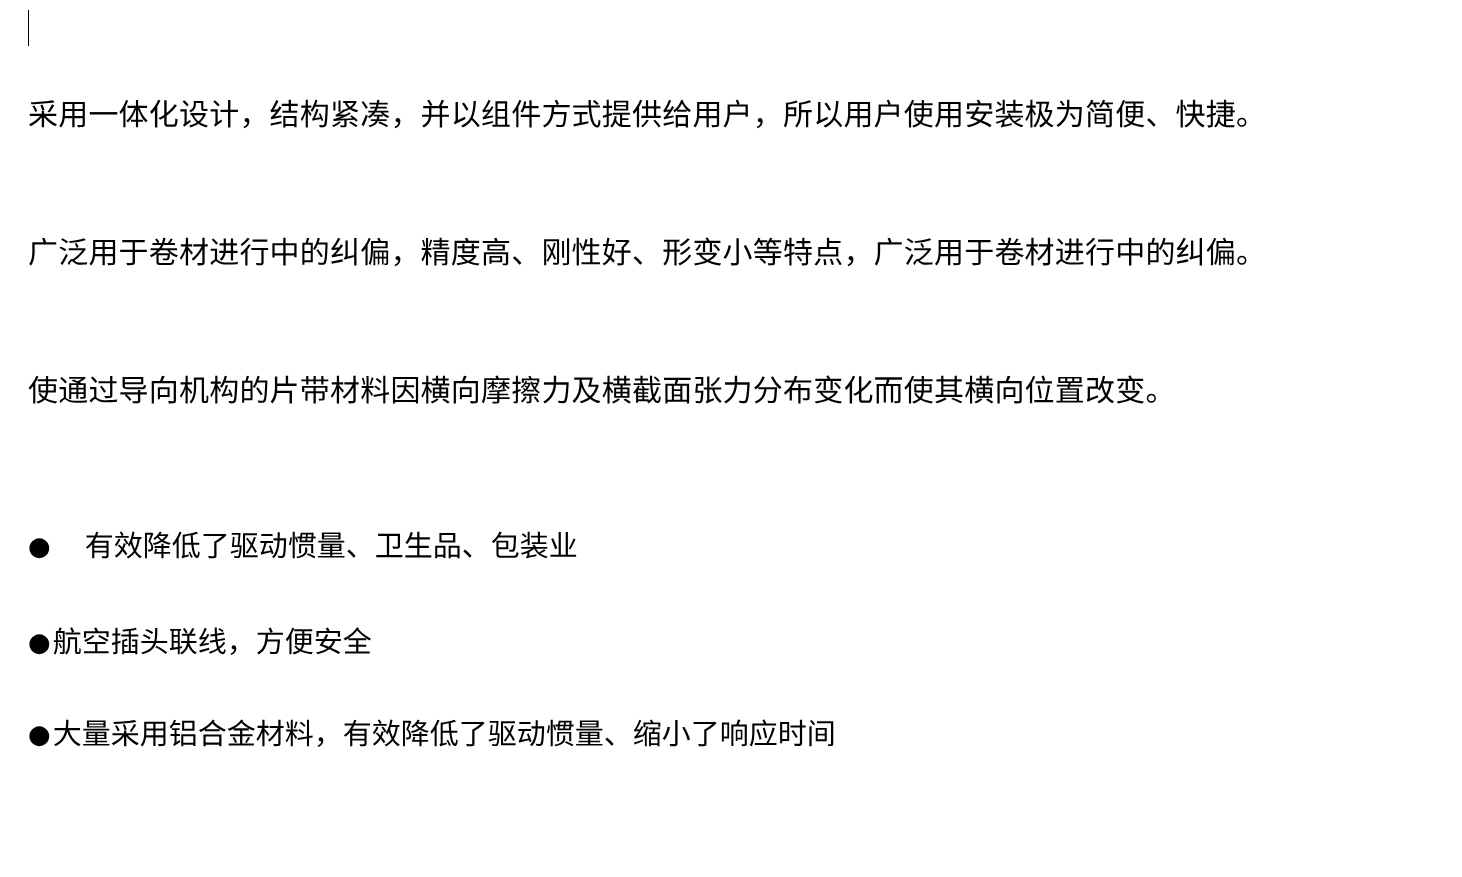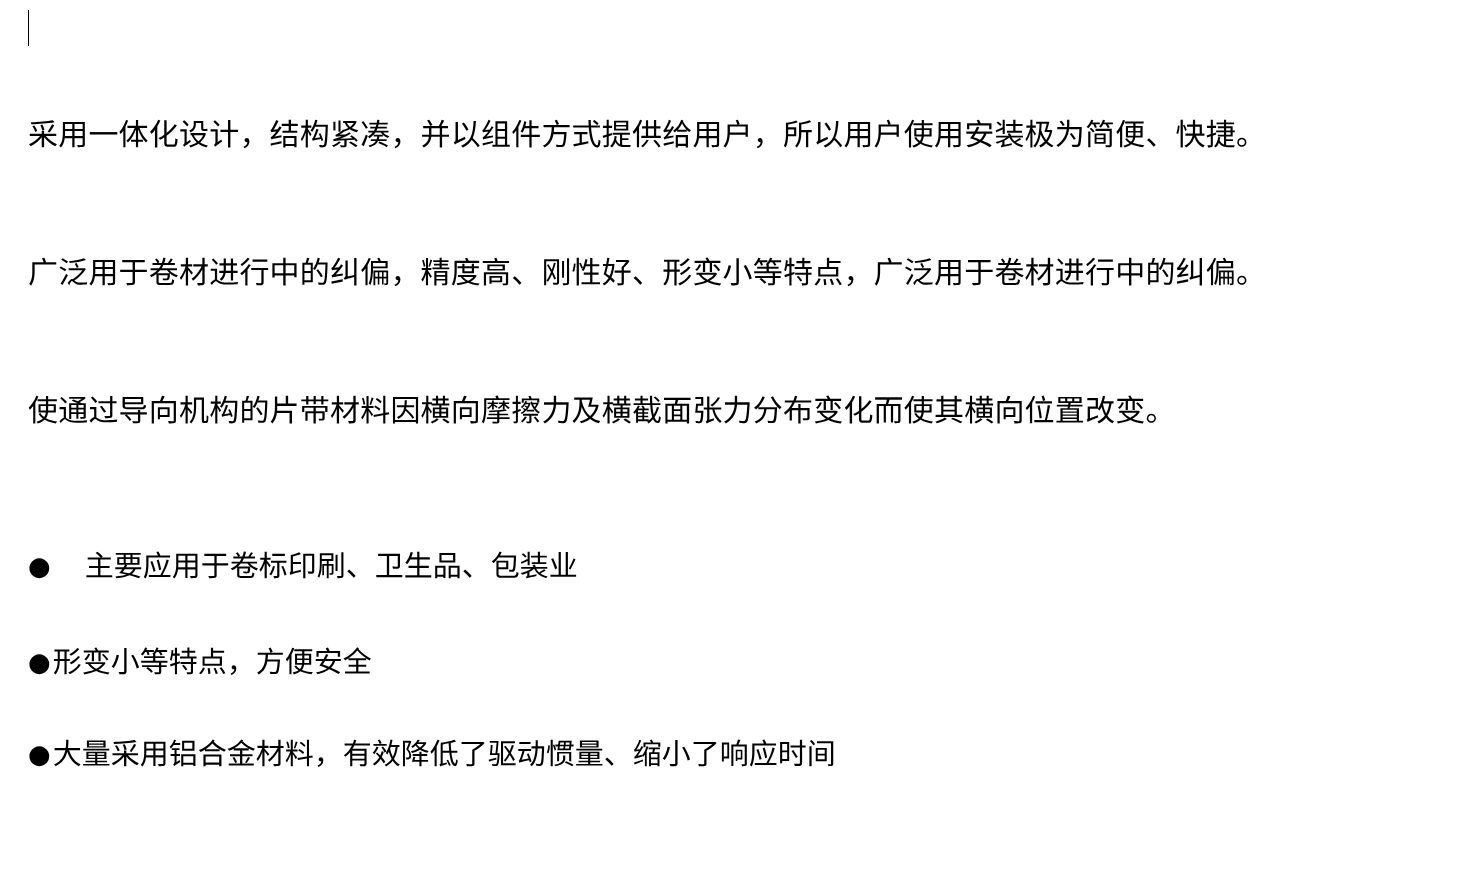--- a/index.html
+++ b/index.html
@@ -12,21 +12,21 @@
     height: 877px;
     font-family: "DejaVu Serif", "Liberation Serif", serif;
     color: #000000;
     overflow: hidden;
   }
   .page {
     position: relative;
     width: 1462px;
     height: 634px;
     box-sizing: border-box;
-    padding: 20px 24px 0 28px;
+    padding: 0 24px 0 28px;
   }
   
   .caret {
     position: absolute;
     left: 28px;
     top: 10px;
     width: 1px;
     height: 36px;
     background: #000;
   }
@@ -83,28 +83,28 @@
   <div class="caret"></div>
 
   <p class="intro">
     <span class="ln">采用一体化设计，结构紧凑，并以组件方式提供给用户，所以用户使用安装极为简便、快捷。</span>
     <span class="ln">广泛用于卷材进行中的纠偏，精度高、刚性好、形变小等特点，广泛用于卷材进行中的纠偏。</span>
     <span class="ln">使通过导向机构的片带材料因横向摩擦力及横截面张力分布变化而使其横向位置改变。</span>
   </p>
 
   <div class="bullet-major">
     <span class="dot">●</span>
-    <span class="txt">主要应用于卷标印刷、卫生品、包装业</span>
+    <span class="txt">有效降低了驱动惯量、卫生品、包装业</span>
   </div>
 
   <div class="spacer"></div>
 
   <div class="bullet-item">
     <span class="dot">●</span>
-    <span class="txt">形变小等特点，方便安全</span>
+    <span class="txt">航空插头联线，方便安全</span>
   </div>
 
   <div class="bullet-item">
     <span class="dot">●</span>
     <span class="txt">大量采用铝合金材料，有效降低了驱动惯量、缩小了响应时间</span>
   </div>
 
 </div>
 
 </body></html>

